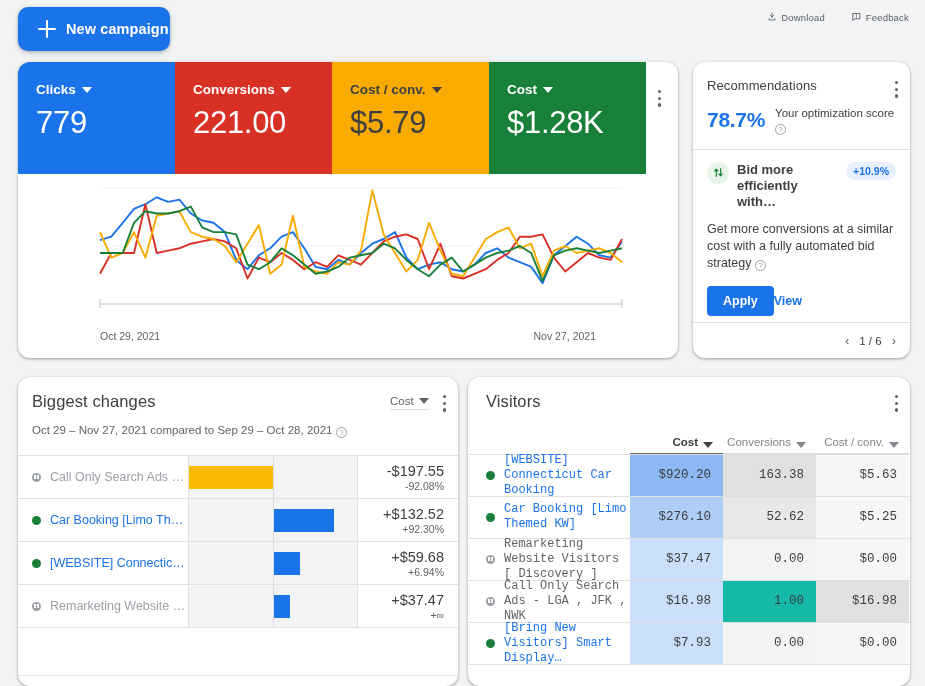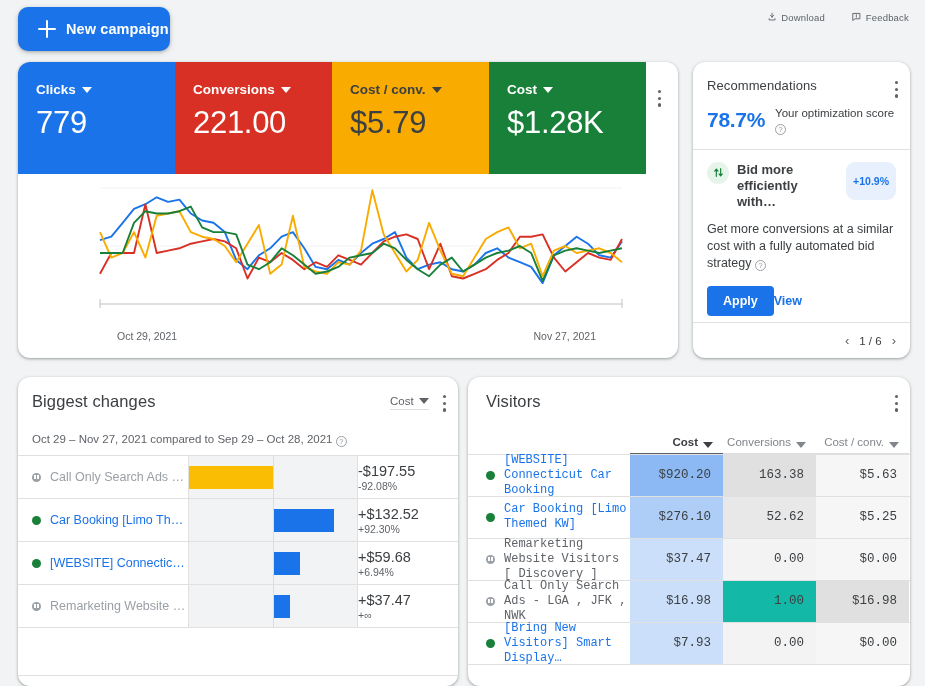--- a/index.html
+++ b/index.html
@@ -48,62 +48,62 @@
     flex:0 0 157px; padding:20px 0 0 18px; position:relative; cursor:pointer;
   }
   .sc .sc-label { font-size:13.5px; font-weight:bold; display:flex; align-items:center; gap:6px; }
   .sc .sc-value { font-size:31px; font-weight:400; margin-top:8px; letter-spacing:-.3px; }
   .caret { width:0;height:0;border-left:5px solid transparent;border-right:5px solid transparent;border-top:6px solid currentColor; display:inline-block; }
   .sc-menu { position:absolute; right:0; top:0; width:37px; height:112px; display:flex; align-items:flex-start; justify-content:center; padding-top:28px; cursor:pointer; }
   .dots3 { display:flex; flex-direction:column; gap:3.2px; }
   .dots3 i { width:3.4px; height:3.4px; border-radius:50%; background:#5f6368; display:block; }
 
   .chart-wrap { position:relative; height:184px; }
-  .chart-dates { position:absolute; left:17px; right:0; bottom:16px; display:flex; justify-content:space-between; padding:0 82px; }
+  .chart-dates { position:absolute; left:0; right:0; bottom:16px; display:flex; justify-content:space-between; padding:0 82px; }
   .chart-dates span { font-size:10.5px; color:#5f6368; }
 
   
   #reco-card { left:693px; top:62px; width:217px; height:296px; }
   .reco-head { padding:16px 0 0 14px; display:flex; align-items:flex-start; }
   .reco-title { font-size:13px; color:#3c4043; flex:1; letter-spacing:.1px; }
   .reco-menu { padding:3px 12px 0 0; cursor:pointer; }
   .opt-row { display:flex; align-items:center; gap:10px; padding:8px 14px 14px 14px; border-bottom:1px solid #e0e0e0; }
   .opt-score { font-size:21px; color:#1a73e8; font-weight:bold; letter-spacing:-.3px; }
   .opt-text { font-size:11.5px; line-height:14px; color:#3c4043; }
   .help-ic { display:inline-block; width:11px; height:11px; border:1px solid #9aa0a6; border-radius:50%; color:#9aa0a6; font-size:8px; line-height:10px; text-align:center; vertical-align:-1px; }
   .reco-body { padding:12px 14px 0 14px; }
   .reco-item-head { display:flex; align-items:flex-start; gap:8px; }
   .reco-bulb { flex:0 0 22px; width:22px;height:22px;border-radius:50%; background:#e6f4ea; display:flex;align-items:center;justify-content:center; }
   .reco-item-title { flex:1; font-size:13px; font-weight:bold; line-height:16px; color:#3c4043; }
-  .reco-badge { background:#e8f0fe; color:#1a73e8; font-size:10.5px; font-weight:bold; border-radius:9px; padding:13px 7px; white-space:nowrap; }
+  .reco-badge { background:#e8f0fe; color:#1a73e8; font-size:10.5px; font-weight:bold; border-radius:9px; padding:3px 7px; white-space:nowrap; }
   .reco-desc { font-size:12.5px; line-height:17px; color:#3c4043; margin-top:11px; }
   .reco-actions { display:flex; align-items:center; margin-top:14px; }
   .btn-apply { background:#1a73e8; color:#fff; border:none; border-radius:4px; font-size:12.5px; font-weight:bold; padding:8px 16px; cursor:pointer; font-family:inherit; }
   .btn-view { color:#1a73e8; font-size:12.5px; font-weight:bold; cursor:pointer; }
   .reco-pager { position:absolute; left:0; right:0; bottom:0; height:36px; border-top:1px solid #e0e0e0; display:flex; align-items:center; justify-content:flex-end; gap:10px; padding-right:14px; font-size:11.5px; color:#3c4043; }
   .pg-arrow { color:#5f6368; font-size:13px; cursor:pointer; }
 
   
   #changes-card { left:18px; top:377px; width:440px; height:309px; }
   .bc-head { padding:15px 0 0 14px; display:flex; align-items:flex-start; }
   .bc-titles { flex:1; }
   .bc-title { font-size:16.5px; color:#3c4043; letter-spacing:.1px; }
-  .bc-sub { font-size:11.5px; color:#5f6368; margin-top:22px; }
+  .bc-sub { font-size:11.5px; color:#5f6368; margin-top:13px; }
   .bc-metric { font-size:11.5px; color:#5f6368; border-bottom:1px solid #dadce0; display:flex; align-items:center; gap:5px; padding-bottom:2px; cursor:pointer; margin-top:3px; }
   .bc-menu { padding:3px 12px 0 14px; cursor:pointer; }
   .bc-table { position:absolute; left:0; right:0; top:78px; }
   .bc-row { display:flex; height:43px; border-top:1px solid #e0e0e0; align-items:stretch; }
   .bc-name { flex:0 0 170px; display:flex; align-items:center; gap:9px; padding-left:14px; font-size:12.5px; overflow:hidden; }
   .bc-name .nm { white-space:nowrap; overflow:hidden; text-overflow:ellipsis; }
   .bc-bars { flex:1; display:flex; background:#f1f3f4; border-left:1px solid #e0e0e0; border-right:1px solid #e0e0e0; }
   .bc-half { flex:1; position:relative; }
   .bc-half.left { border-right:1px solid #dadce0; }
   .bar-neg { position:absolute; right:0; top:10px; height:23px; background:#fbbc04; }
   .bar-pos { position:absolute; left:0; top:10px; height:23px; background:#1a73e8; }
-  .bc-val { flex:0 0 100px; text-align:right; padding-right:14px; display:flex; flex-direction:column; justify-content:center; align-items:flex-start; }
+  .bc-val { flex:0 0 100px; text-align:right; padding-right:14px; display:flex; flex-direction:column; justify-content:center; align-items:flex-end; }
   .bc-amt { font-size:14.5px; color:#3c4043; }
   .bc-pct { font-size:10.5px; color:#5f6368; margin-top:1px; }
   .bc-empty { height:48px; border-top:1px solid #e0e0e0; }
   .bc-empty2 { height:30px; border-top:1px solid #e0e0e0; }
 
   
   #campaigns-card { left:468px; top:377px; width:442px; height:309px; }
   .cp-head { padding:15px 0 0 18px; display:flex; align-items:flex-start; }
   .cp-title { flex:1; font-size:16.5px; color:#3c4043; letter-spacing:.1px; }
   .cp-menu { padding:3px 12px 0 0; cursor:pointer; }

